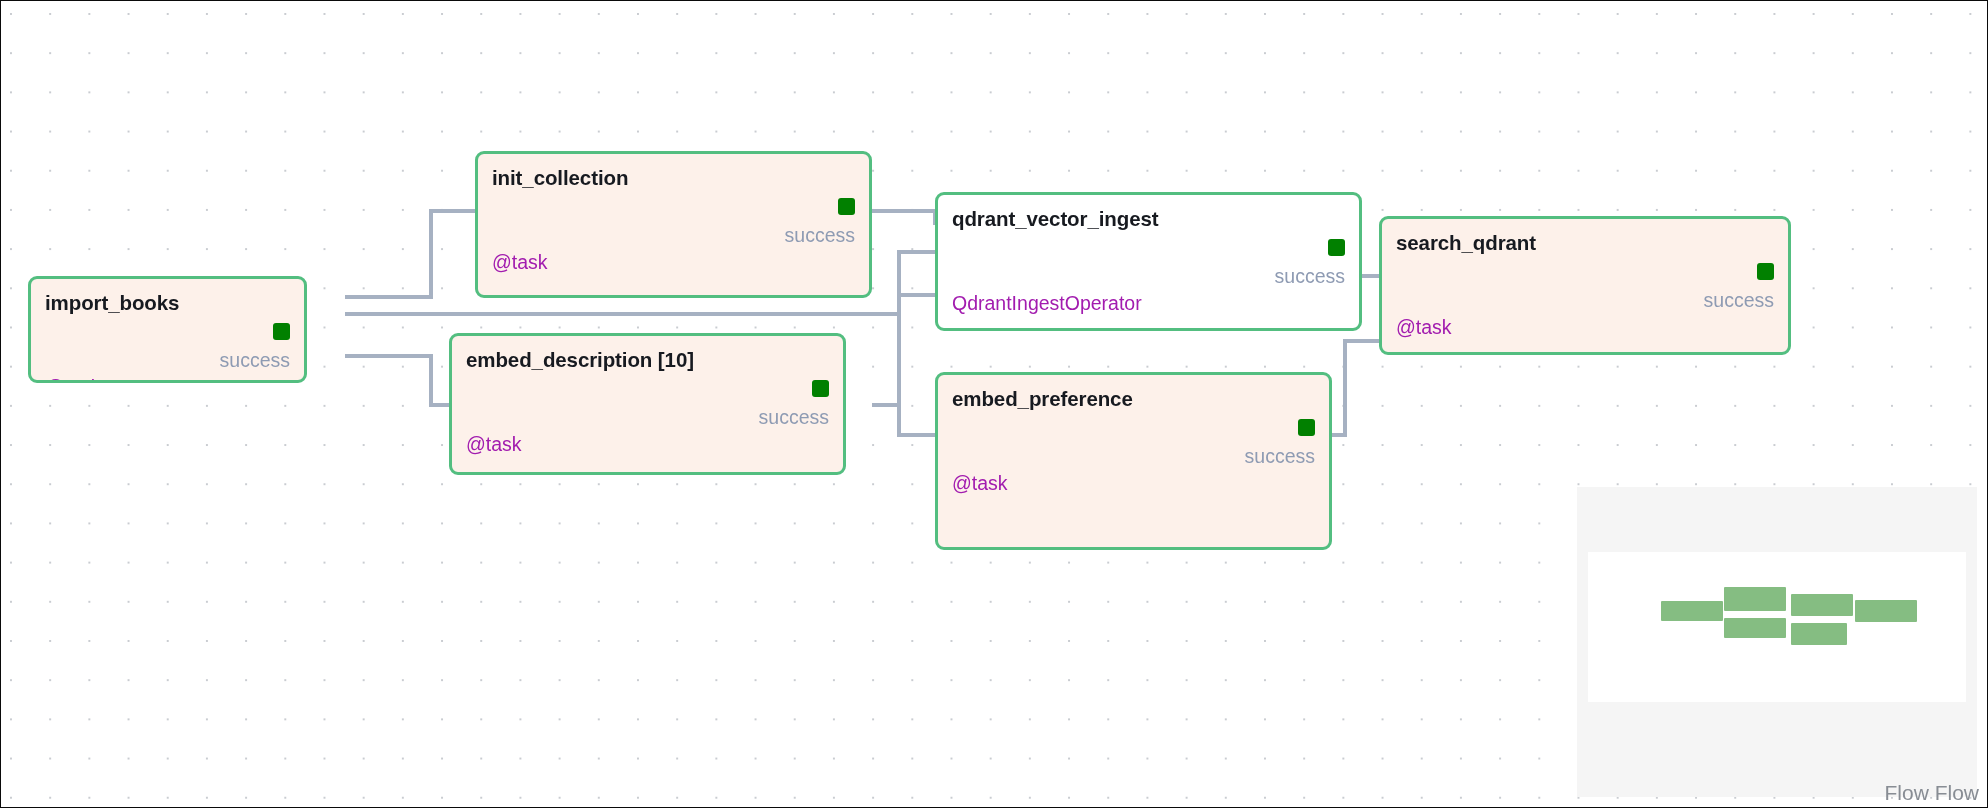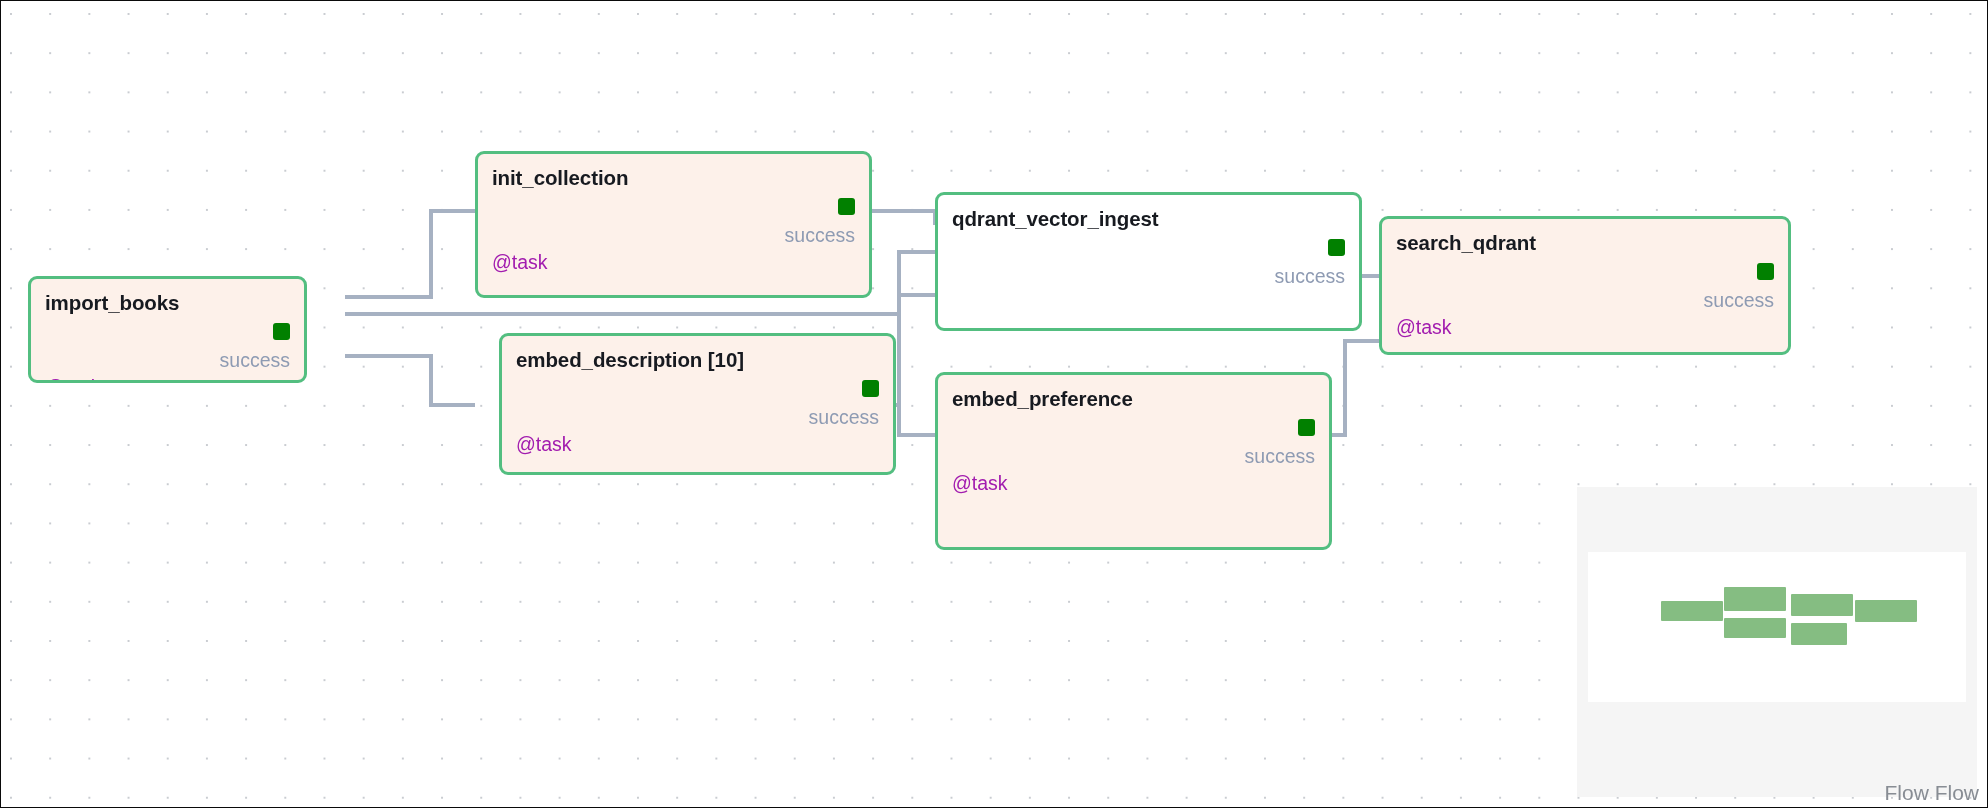--- a/index.html
+++ b/index.html
@@ -152,35 +152,36 @@
 
   <div class="node" style="left:474px; top:150px; width:397px; height:147px;">
     <div class="node-title">init_collection</div>
     <div class="node-state">
       <span class="state-swatch"></span>
       <span class="state-label">success</span>
     </div>
     <div class="node-kind">@task</div>
   </div>
 
-  <div class="node" style="left:498px; top:332px; width:397px; height:142px;">
+  <div class="node" style="left:448px; top:332px; width:397px; height:142px;">
     <div class="node-title">embed_description [10]</div>
     <div class="node-state">
       <span class="state-swatch"></span>
       <span class="state-label">success</span>
     </div>
     <div class="node-kind">@task</div>
   </div>
 
   <div class="node plain" style="left:934px; top:191px; width:427px; height:139px;">
     <div class="node-title">qdrant_vector_ingest</div>
     <div class="node-state">
       <span class="state-swatch"></span>
       <span class="state-label">success</span>
     </div>
+    <div class="node-kind">QdrantIngestOperator</div>
   </div>
 
   <div class="node" style="left:934px; top:371px; width:397px; height:178px;">
     <div class="node-title">embed_preference</div>
     <div class="node-state">
       <span class="state-swatch"></span>
       <span class="state-label">success</span>
     </div>
     <div class="node-kind">@task</div>
   </div>

